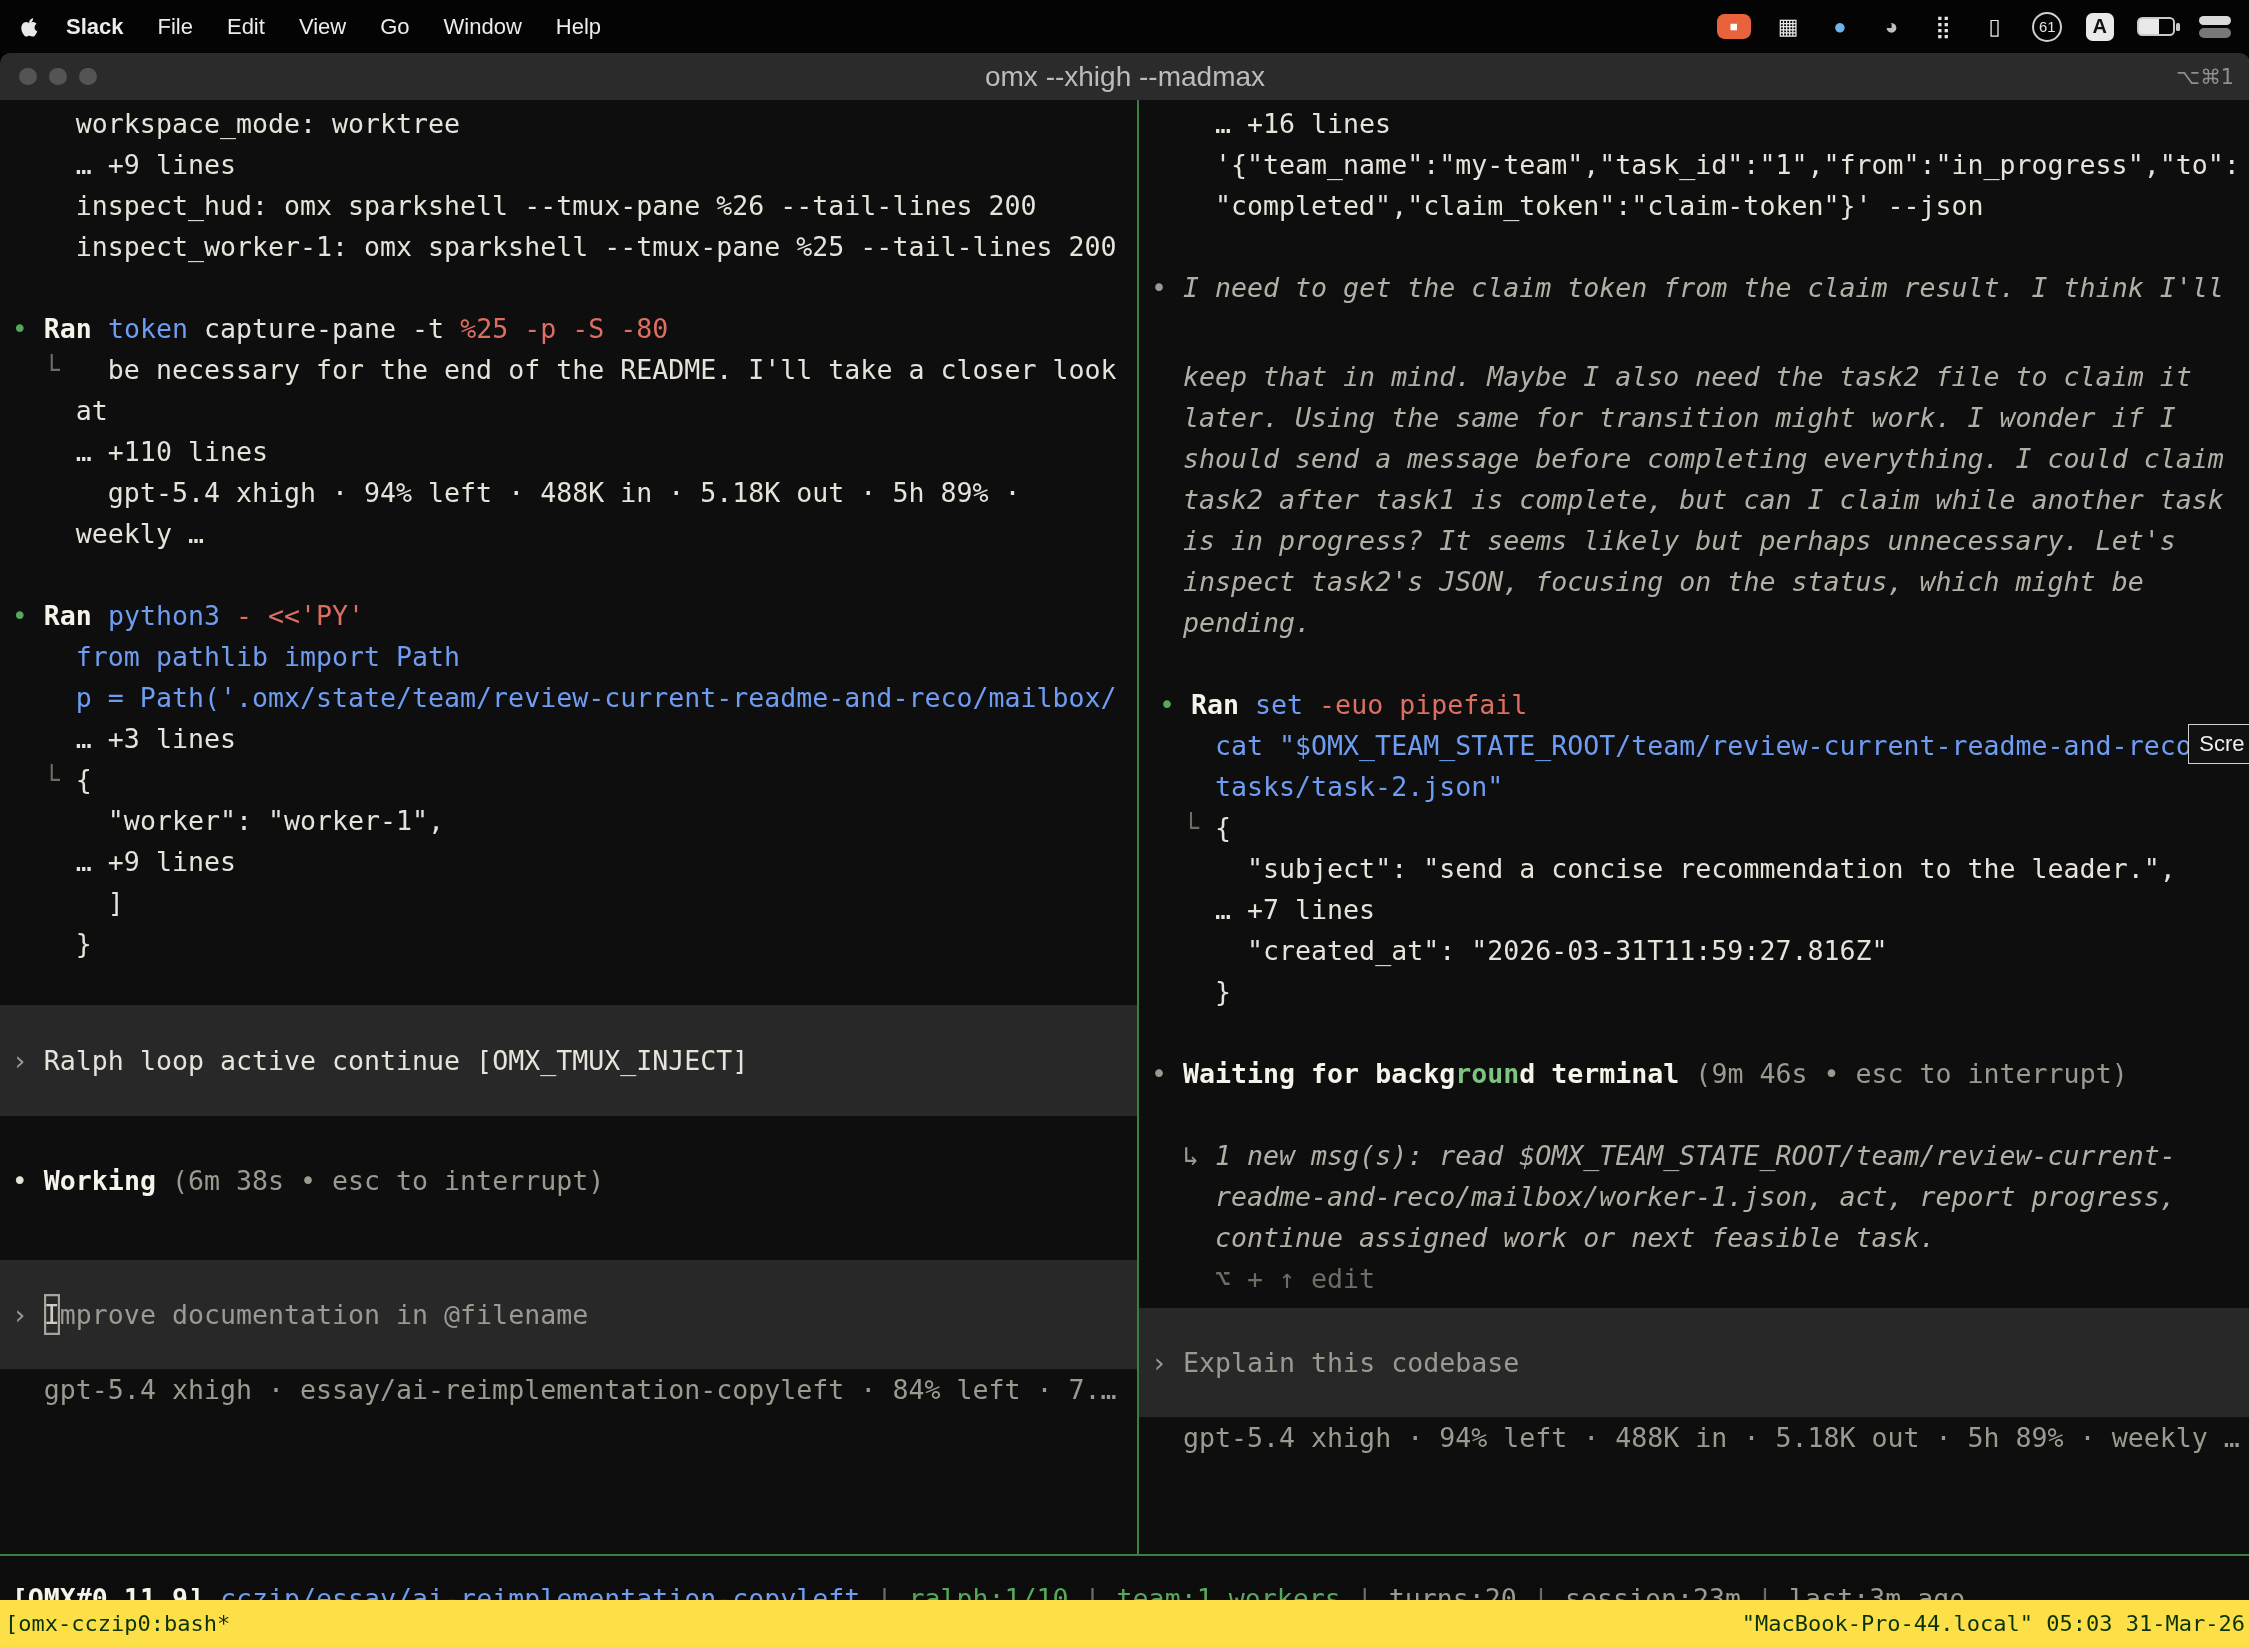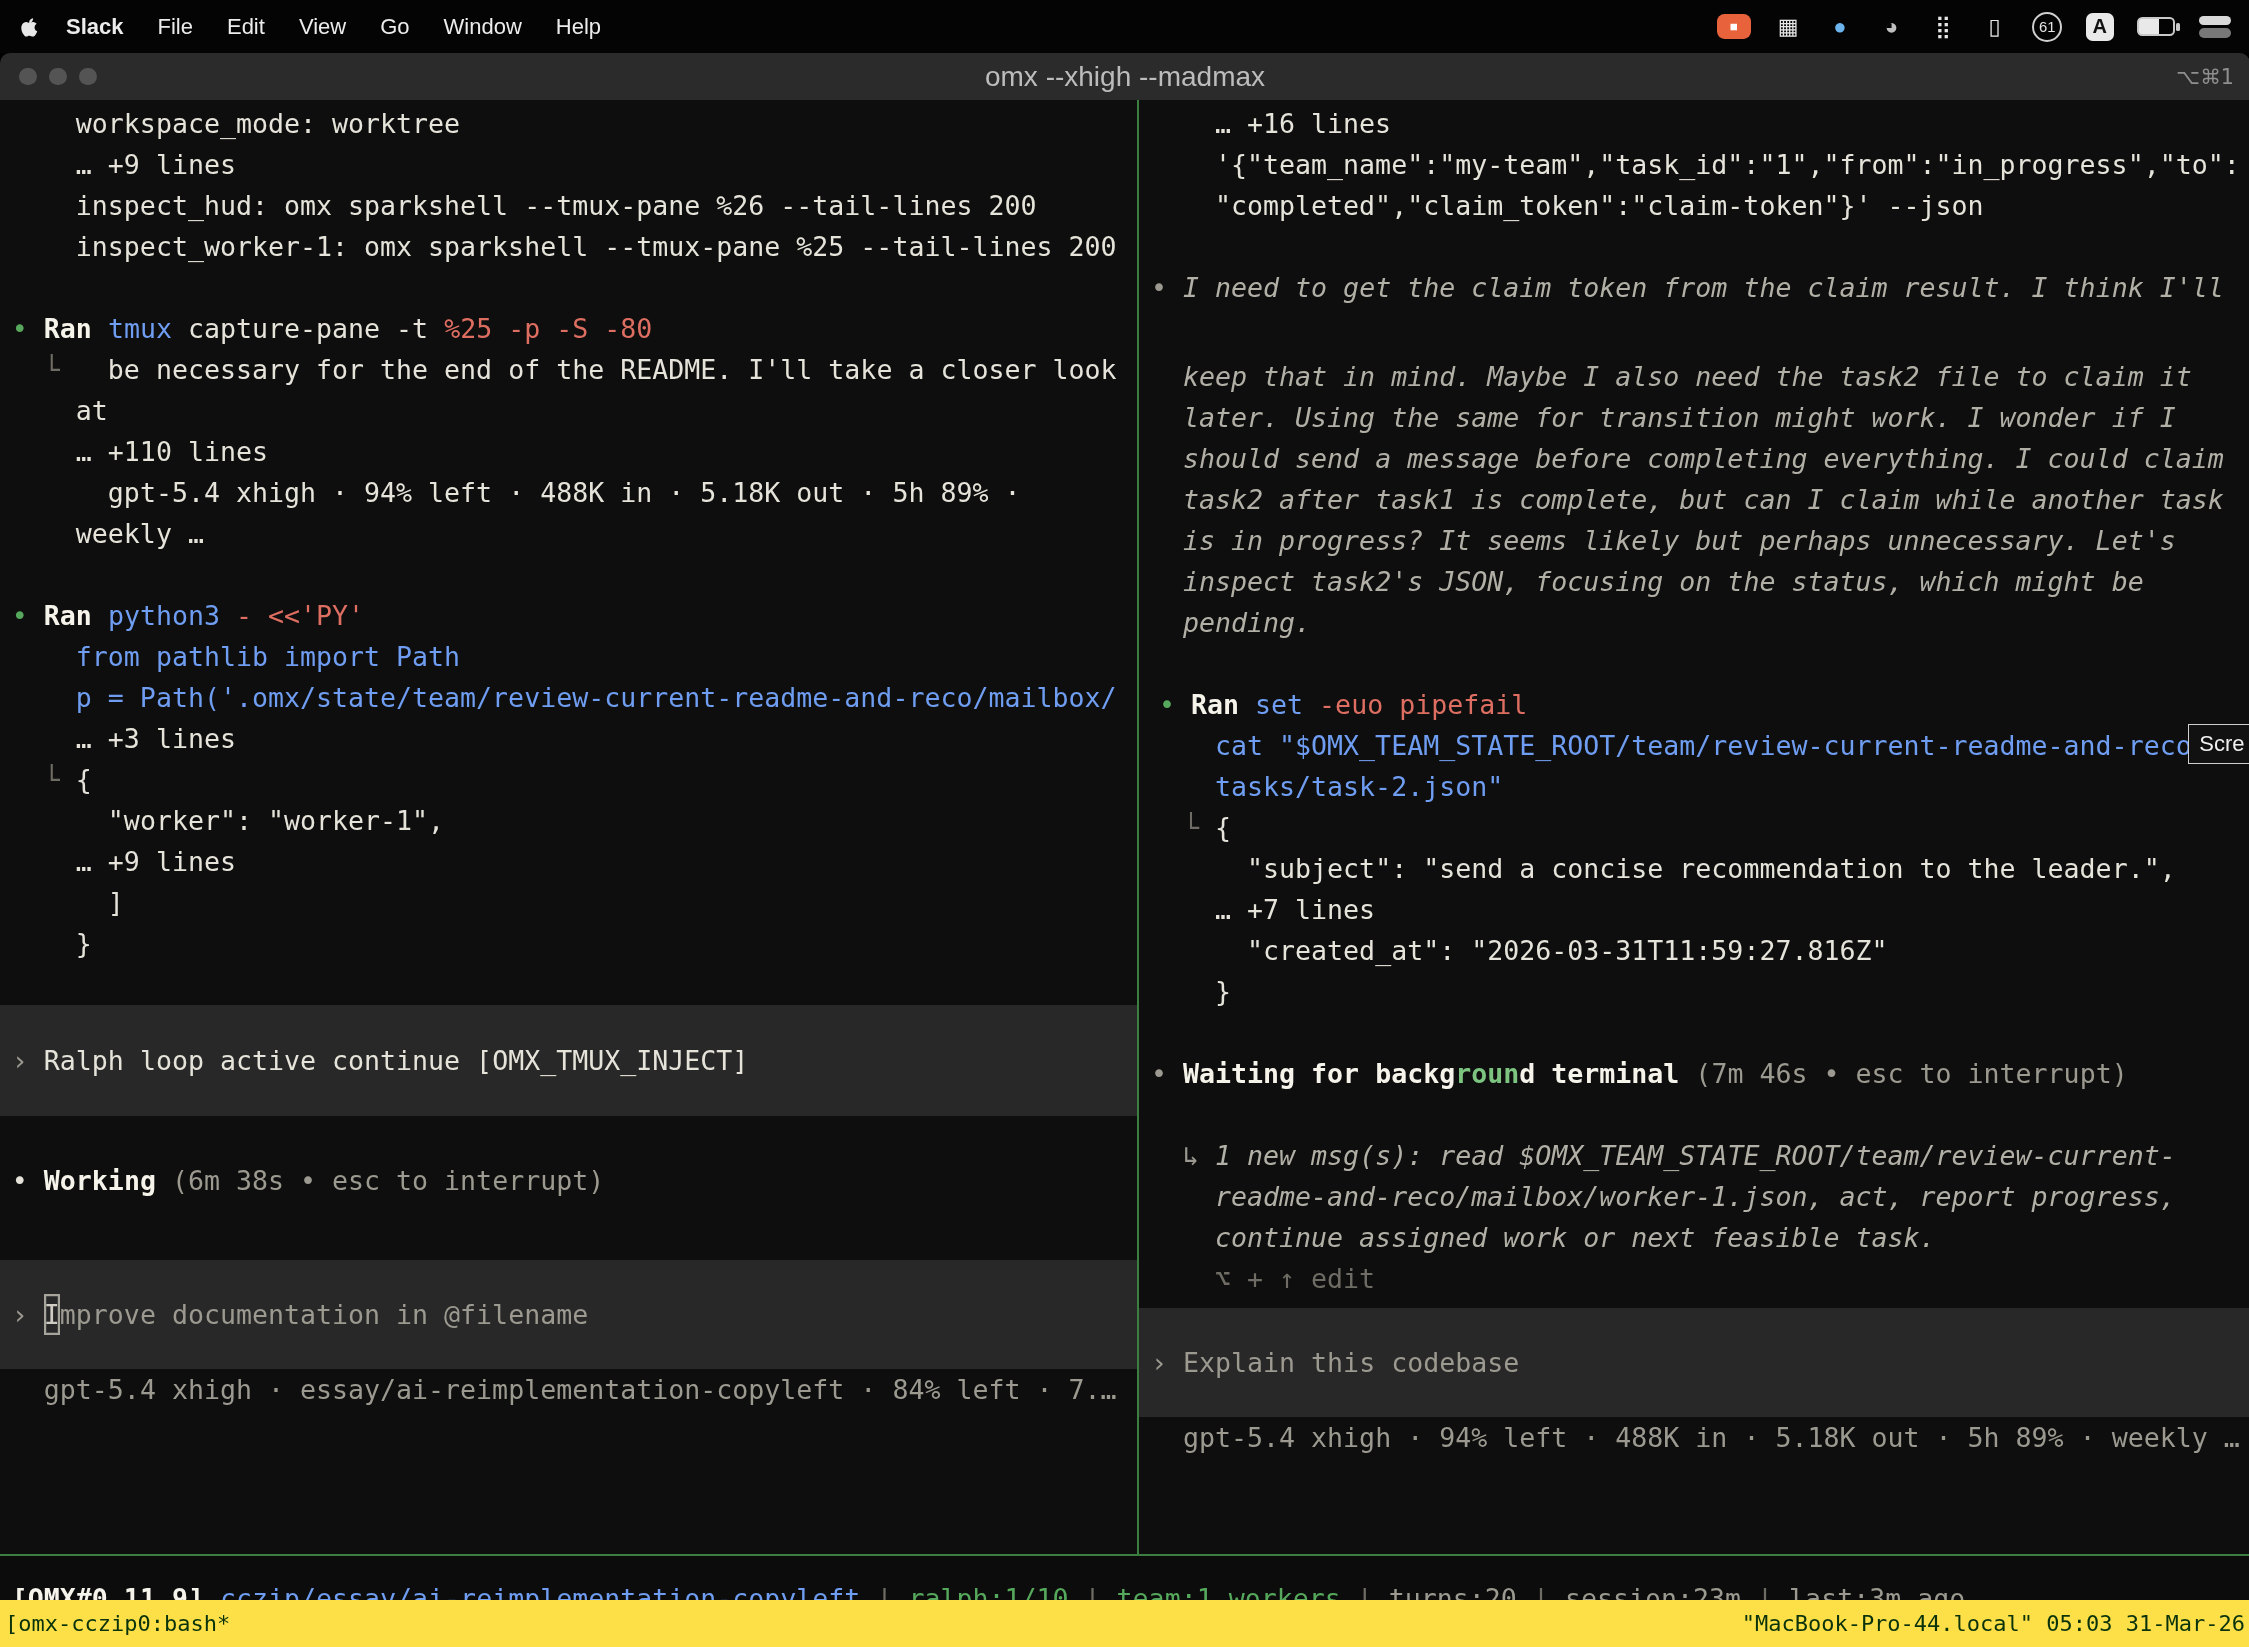--- a/index.html
+++ b/index.html
@@ -109,21 +109,21 @@
     <div class="tb-hint">⌥⌘1</div>
   </div>
 
   <div class="termarea">
     <div class="pane pane-l" id="pane-left">
         <div class="tline" style="padding-left: calc(4ch + 11.8px);"><span class="t-d">workspace_mode: worktree</span></div>
         <div class="tline" style="padding-left: calc(4ch + 11.8px);"><span class="t-d">… +9 lines</span></div>
         <div class="tline" style="padding-left: calc(4ch + 11.8px);"><span class="t-d">inspect_hud: omx sparkshell --tmux-pane %26 --tail-lines 200</span></div>
         <div class="tline" style="padding-left: calc(4ch + 11.8px);"><span class="t-d">inspect_worker-1: omx sparkshell --tmux-pane %25 --tail-lines 200</span></div>
         <div class="tline" style="padding-left: calc(0ch + 11.8px);"> </div>
-        <div class="tline" style="padding-left: calc(0ch + 11.8px);"><span class="t-grn">• </span><span class="t-b">Ran </span><span class="t-bl">tmux </span><span class="t-d">capture-pane -t </span><span class="t-rd">%25 -p -S -80</span></div>
+        <div class="tline" style="padding-left: calc(0ch + 11.8px);"><span class="t-grn">• </span><span class="t-b">Ran </span><span class="t-bl">token </span><span class="t-d">capture-pane -t </span><span class="t-rd">%25 -p -S -80</span></div>
         <div class="tline" style="padding-left: calc(2ch + 11.8px);"><span class="t-dim">└   </span><span class="t-d">be necessary for the end of the README. I'll take a closer look</span></div>
         <div class="tline" style="padding-left: calc(4ch + 11.8px);"><span class="t-d">at</span></div>
         <div class="tline" style="padding-left: calc(4ch + 11.8px);"><span class="t-d">… +110 lines</span></div>
         <div class="tline" style="padding-left: calc(6ch + 11.8px);"><span class="t-d">gpt-5.4 xhigh · 94% left · 488K in · 5.18K out · 5h 89% ·</span></div>
         <div class="tline" style="padding-left: calc(4ch + 11.8px);"><span class="t-d">weekly …</span></div>
         <div class="tline" style="padding-left: calc(0ch + 11.8px);"> </div>
         <div class="tline" style="padding-left: calc(0ch + 11.8px);"><span class="t-grn">• </span><span class="t-b">Ran </span><span class="t-bl">python3 </span><span class="t-rd">- &lt;&lt;'PY'</span></div>
         <div class="tline" style="padding-left: calc(4ch + 11.8px);"><span class="t-bl">from pathlib import Path</span></div>
         <div class="tline" style="padding-left: calc(4ch + 11.8px);"><span class="t-bl">p = Path('.omx/state/team/review-current-readme-and-reco/mailbox/</span></div>
         <div class="tline" style="padding-left: calc(4ch + 11.8px);"><span class="t-d">… +3 lines</span></div>
@@ -161,21 +161,21 @@
         <div class="tline" style="padding-left: calc(0ch + 11.8px);"> </div>
         <div class="tline" style="padding-left: calc(0ch + 11.8px); margin-left: 8px;"><span class="t-grn">• </span><span class="t-b">Ran </span><span class="t-bl">set </span><span class="t-rd">-euo pipefail</span></div>
         <div class="tline" style="padding-left: calc(4ch + 11.8px);"><span class="t-bl">cat "$OMX_TEAM_STATE_ROOT/team/review-current-readme-and-reco/</span></div>
         <div class="tline" style="padding-left: calc(4ch + 11.8px);"><span class="t-bl">tasks/task-2.json"</span></div>
         <div class="tline" style="padding-left: calc(2ch + 11.8px);"><span class="t-dim">└ </span><span class="t-d">{</span></div>
         <div class="tline" style="padding-left: calc(6ch + 11.8px);"><span class="t-d">"subject": "send a concise recommendation to the leader.",</span></div>
         <div class="tline" style="padding-left: calc(4ch + 11.8px);"><span class="t-d">… +7 lines</span></div>
         <div class="tline" style="padding-left: calc(6ch + 11.8px);"><span class="t-d">"created_at": "2026-03-31T11:59:27.816Z"</span></div>
         <div class="tline" style="padding-left: calc(4ch + 11.8px);"><span class="t-d">}</span></div>
         <div class="tline" style="padding-left: calc(0ch + 11.8px);"> </div>
-        <div class="tline" style="padding-left: calc(0ch + 11.8px);"><span class="t-g">• </span><span class="t-b">Waiting for backg</span><span class="t-bgr">roun</span><span class="t-b">d terminal</span><span class="t-g"> (7m 46s • esc to interrupt)</span></div>
+        <div class="tline" style="padding-left: calc(0ch + 11.8px);"><span class="t-g">• </span><span class="t-b">Waiting for backg</span><span class="t-bgr">roun</span><span class="t-b">d terminal</span><span class="t-g"> (9m 46s • esc to interrupt)</span></div>
         <div class="tline" style="padding-left: calc(0ch + 11.8px);"> </div>
         <div class="tline" style="padding-left: calc(2ch + 11.8px);"><span class="t-g">↳ </span><span class="t-it">1 new msg(s): read $OMX_TEAM_STATE_ROOT/team/review-current-</span></div>
         <div class="tline" style="padding-left: calc(4ch + 11.8px);"><span class="t-it">readme-and-reco/mailbox/worker-1.json, act, report progress,</span></div>
         <div class="tline" style="padding-left: calc(4ch + 11.8px);"><span class="t-it">continue assigned work or next feasible task.</span></div>
         <div class="tline" style="padding-left: calc(4ch + 11.8px);"><span class="t-dim">⌥ + ↑ edit</span></div>
         <div style="height: 8.9px;"></div>
         <div class="band" style="padding: 34px 0px;">
           <div class="tline" style="padding-left: calc(0ch + 11.8px);"><span class="t-g">› </span><span class="t-g">Explain this codebase</span></div>
         </div>
         <div class="tline" style="padding-left: calc(2ch + 11.8px);"><span class="t-g">gpt-5.4 xhigh · 94% left · 488K in · 5.18K out · 5h 89% · weekly …</span></div>

